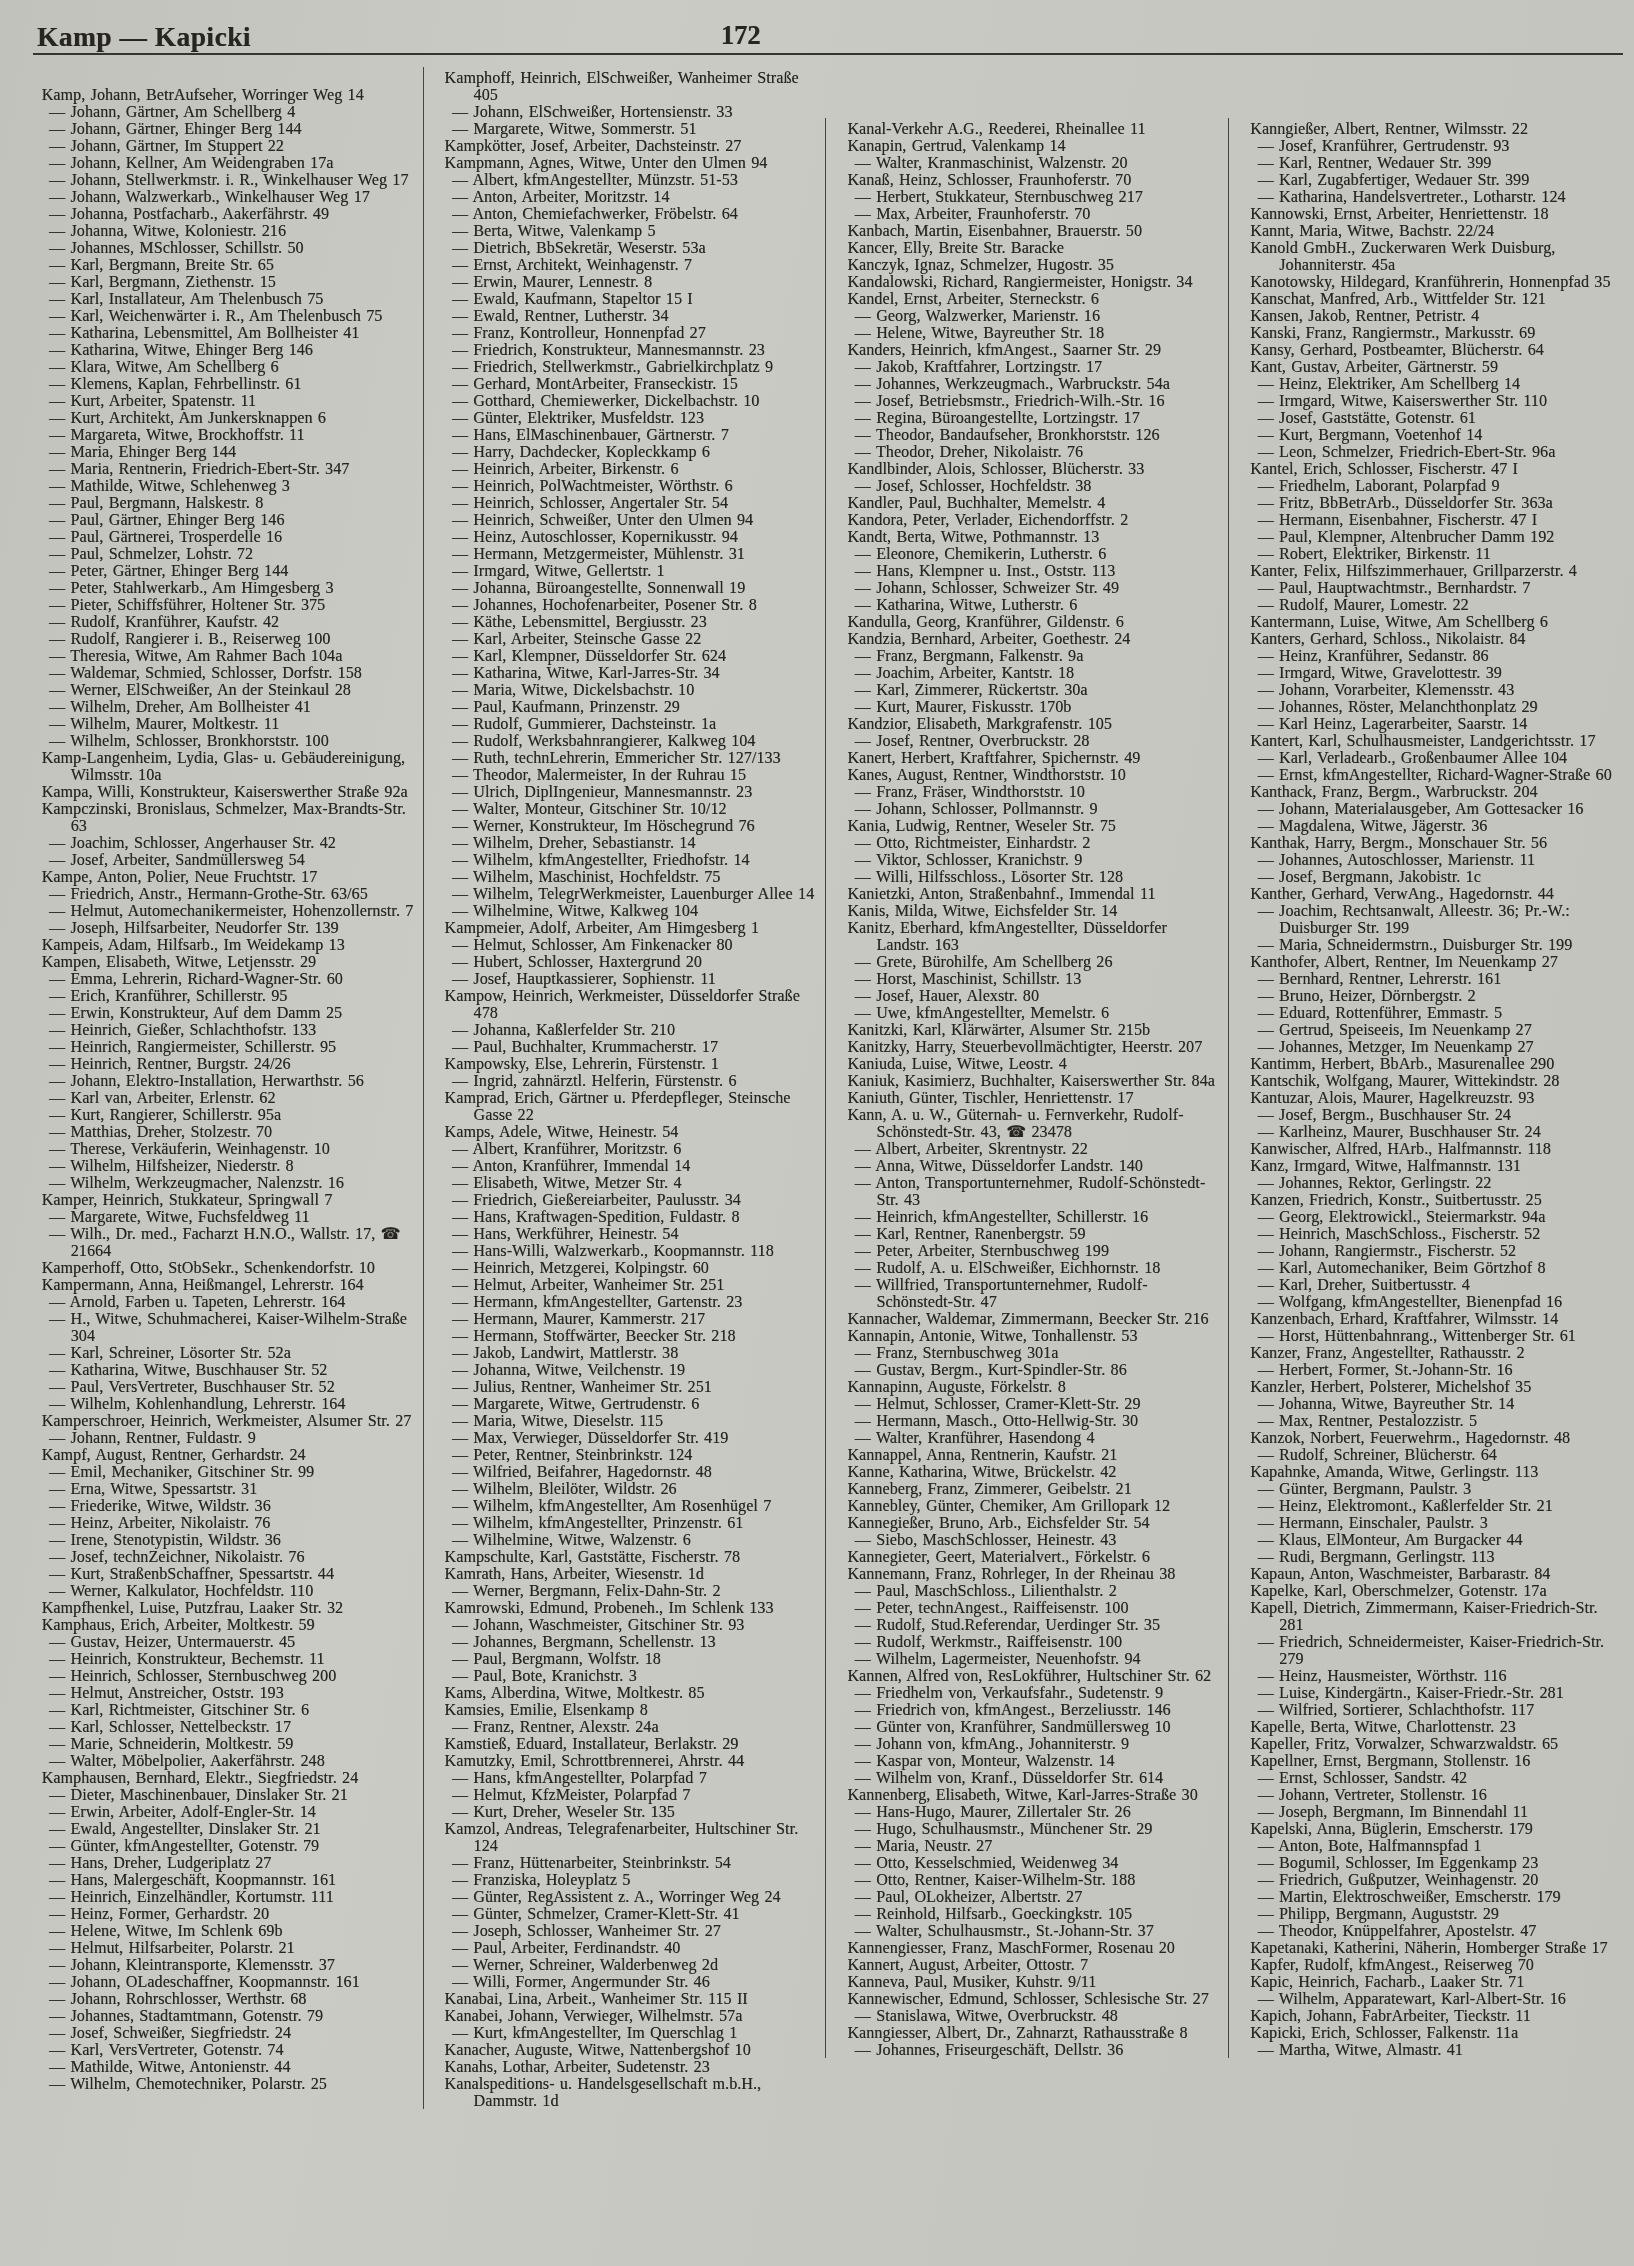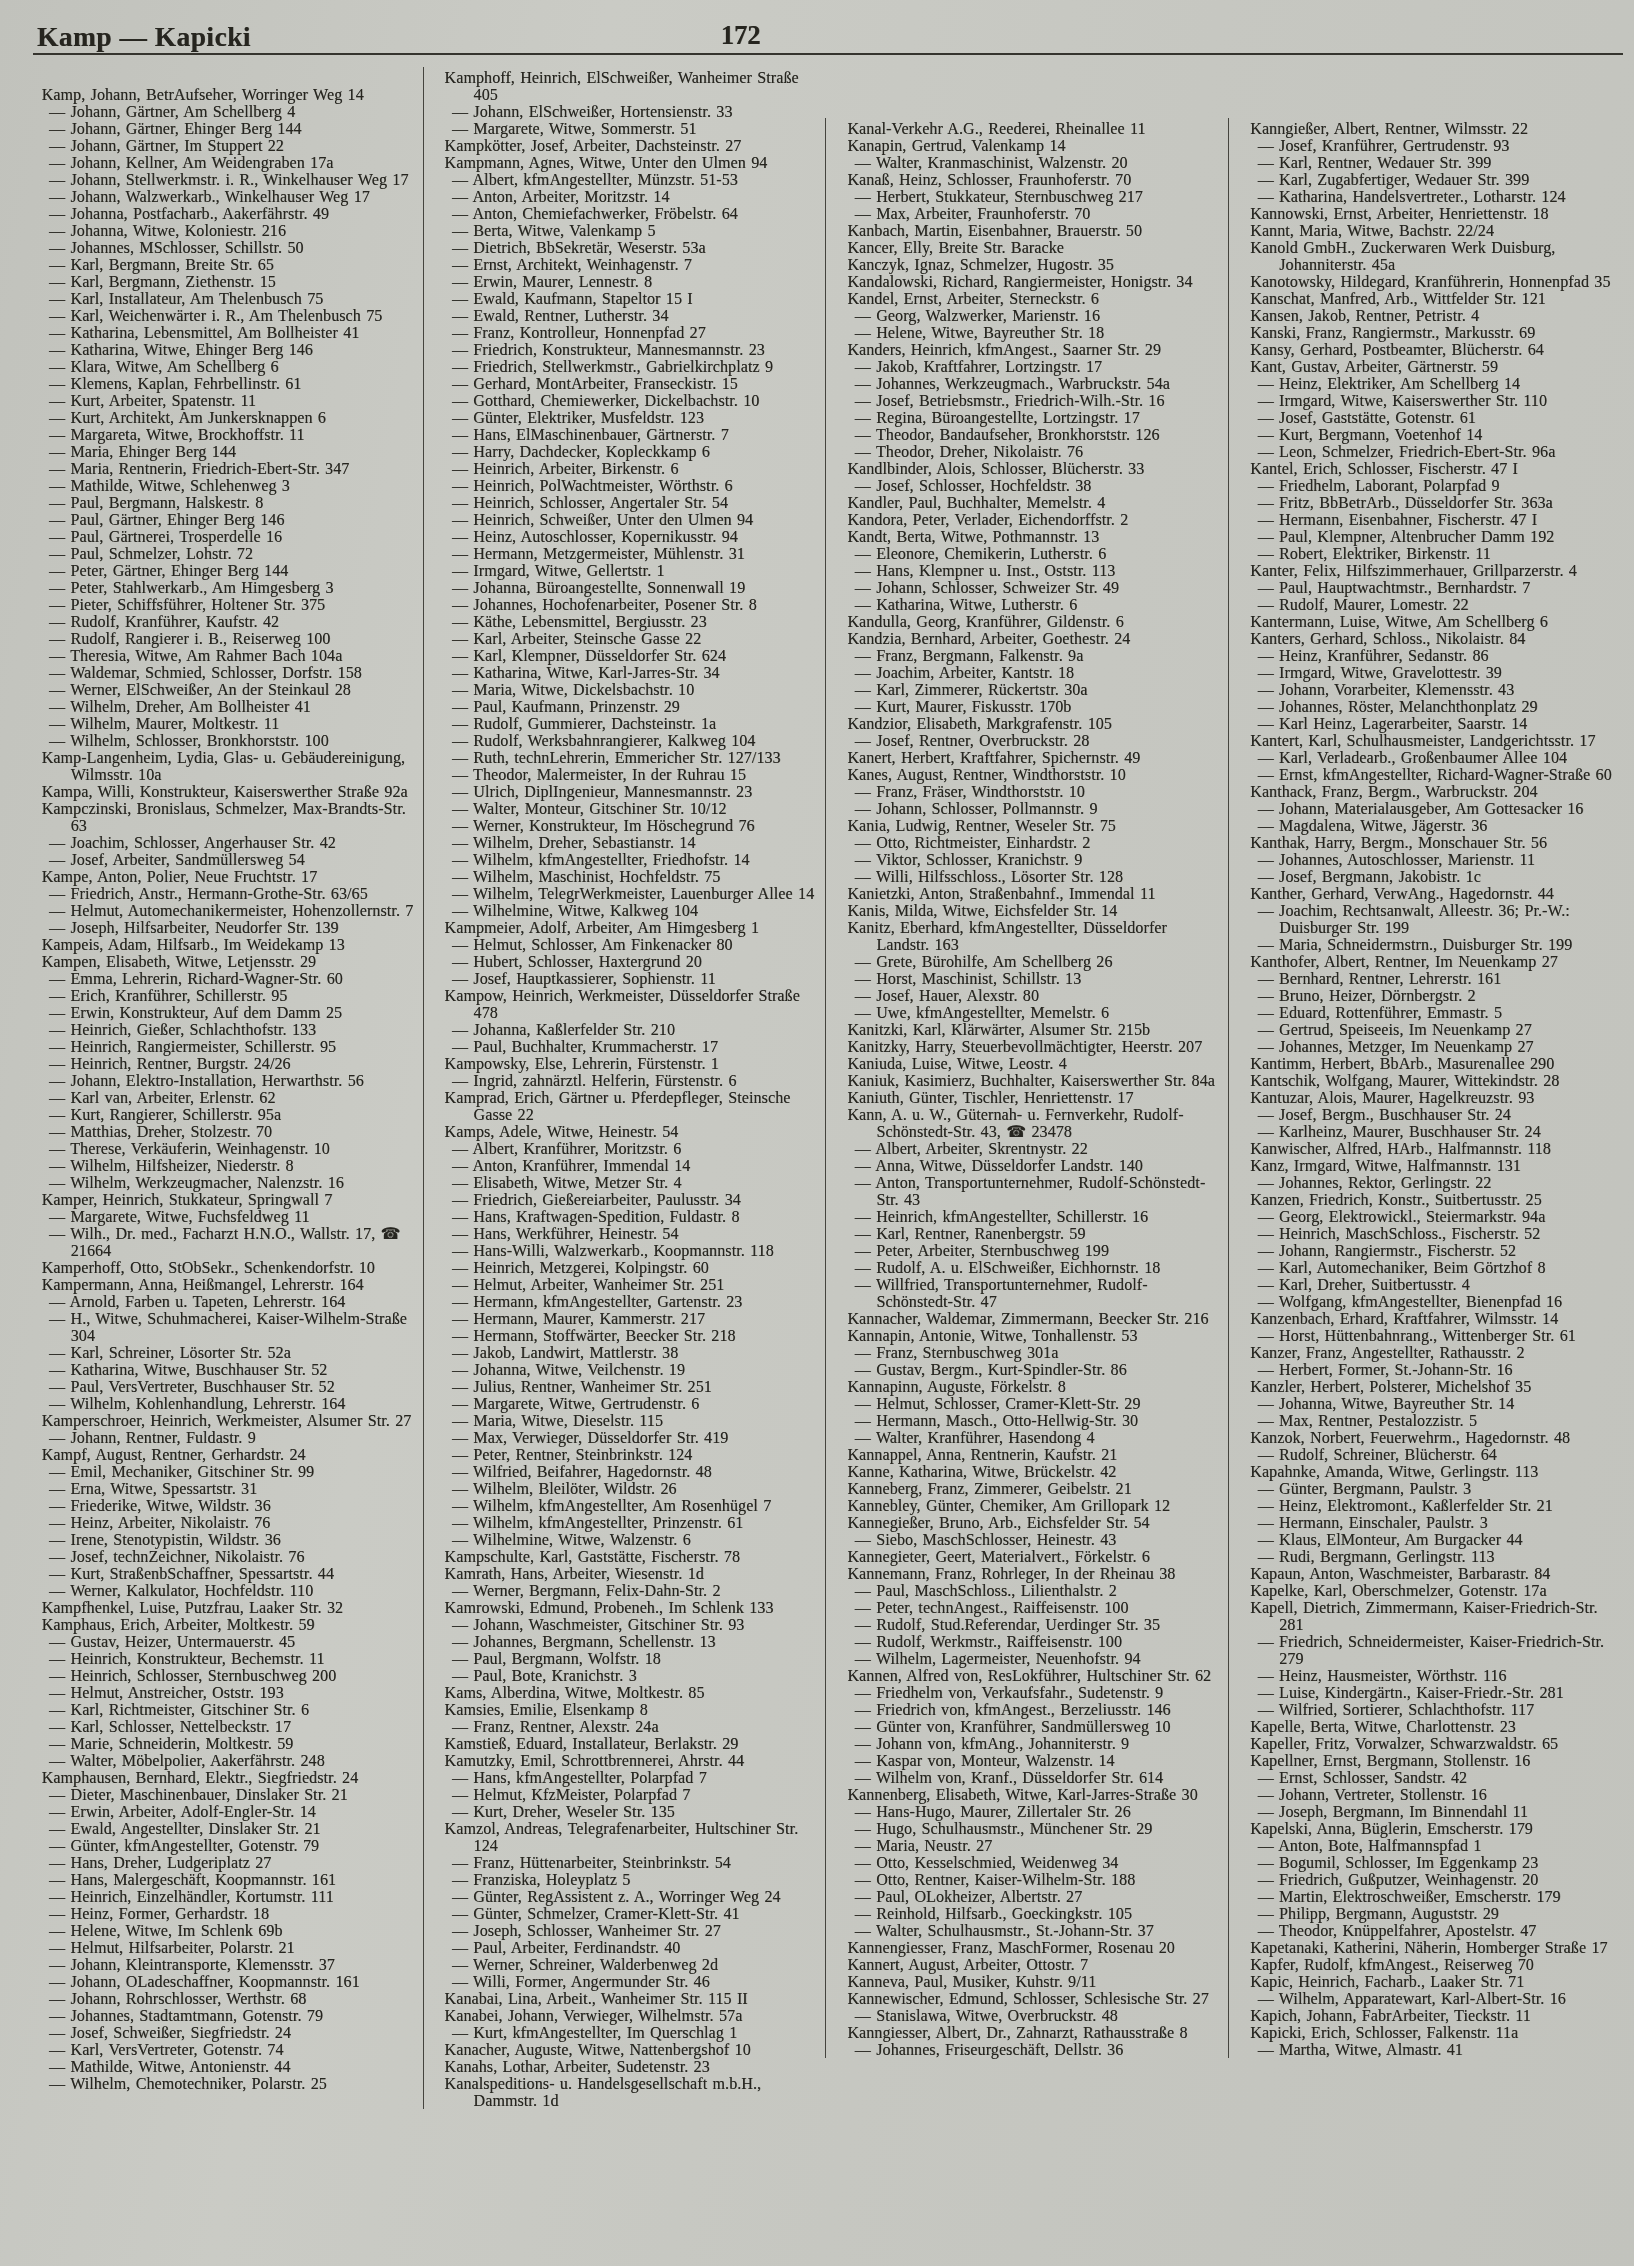--- a/index.html
+++ b/index.html
@@ -143,21 +143,21 @@
         <p class="entry cont">— Marie, Schneiderin, Moltkestr. 59</p>
         <p class="entry cont">— Walter, Möbelpolier, Aakerfährstr. 248</p>
         <p class="entry">Kamphausen, Bernhard, Elektr., Siegfriedstr. 24</p>
         <p class="entry cont">— Dieter, Maschinenbauer, Dinslaker Str. 21</p>
         <p class="entry cont">— Erwin, Arbeiter, Adolf-Engler-Str. 14</p>
         <p class="entry cont">— Ewald, Angestellter, Dinslaker Str. 21</p>
         <p class="entry cont">— Günter, kfmAngestellter, Gotenstr. 79</p>
         <p class="entry cont">— Hans, Dreher, Ludgeriplatz 27</p>
         <p class="entry cont">— Hans, Malergeschäft, Koopmannstr. 161</p>
         <p class="entry cont">— Heinrich, Einzelhändler, Kortumstr. 111</p>
-        <p class="entry cont">— Heinz, Former, Gerhardstr. 18</p>
+        <p class="entry cont">— Heinz, Former, Gerhardstr. 20</p>
         <p class="entry cont">— Helene, Witwe, Im Schlenk 69b</p>
         <p class="entry cont">— Helmut, Hilfsarbeiter, Polarstr. 21</p>
         <p class="entry cont">— Johann, Kleintransporte, Klemensstr. 37</p>
         <p class="entry cont">— Johann, OLadeschaffner, Koopmannstr. 161</p>
         <p class="entry cont">— Johann, Rohrschlosser, Werthstr. 68</p>
         <p class="entry cont">— Johannes, Stadtamtmann, Gotenstr. 79</p>
         <p class="entry cont">— Josef, Schweißer, Siegfriedstr. 24</p>
         <p class="entry cont">— Karl, VersVertreter, Gotenstr. 74</p>
         <p class="entry cont">— Mathilde, Witwe, Antonienstr. 44</p>
         <p class="entry cont">— Wilhelm, Chemotechniker, Polarstr. 25</p>

